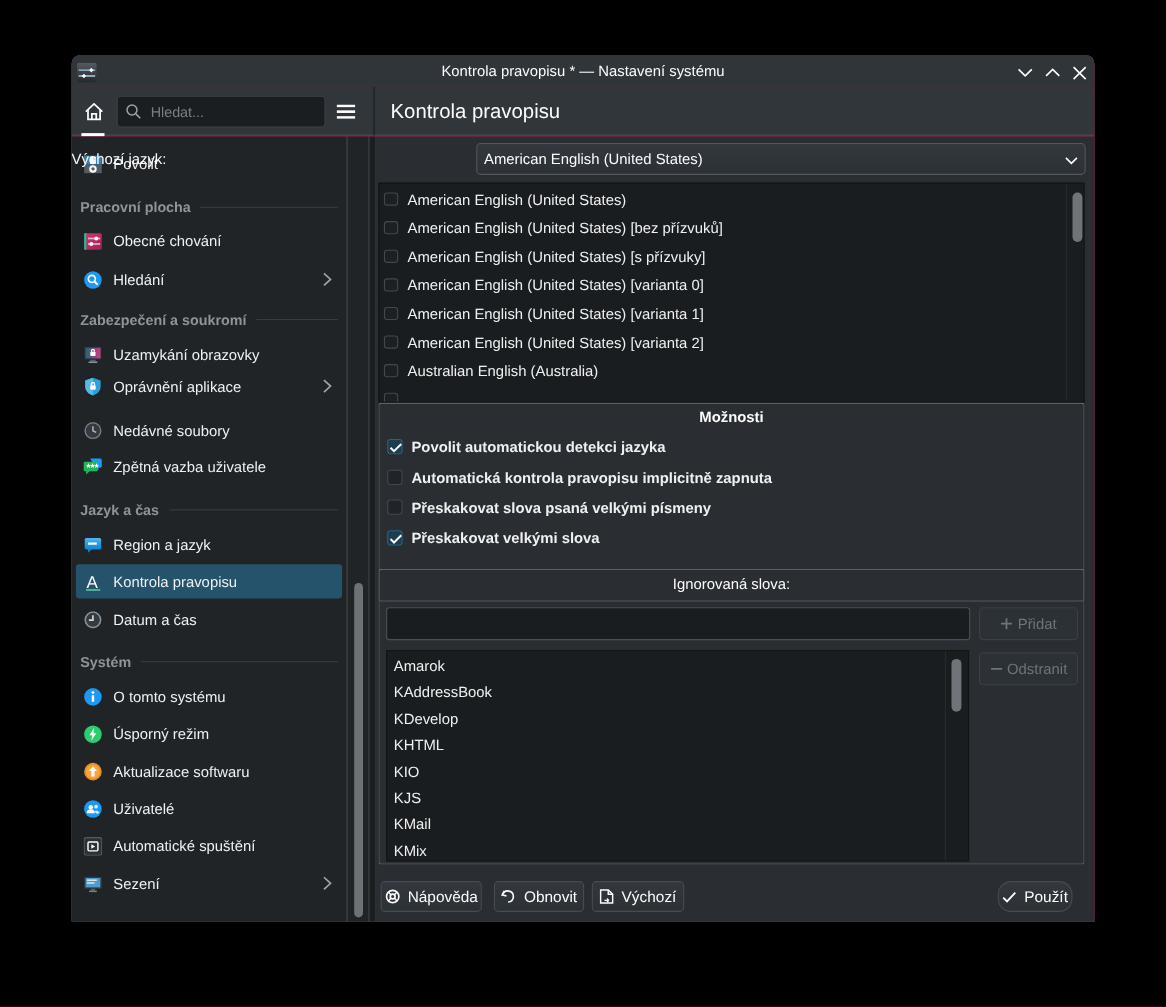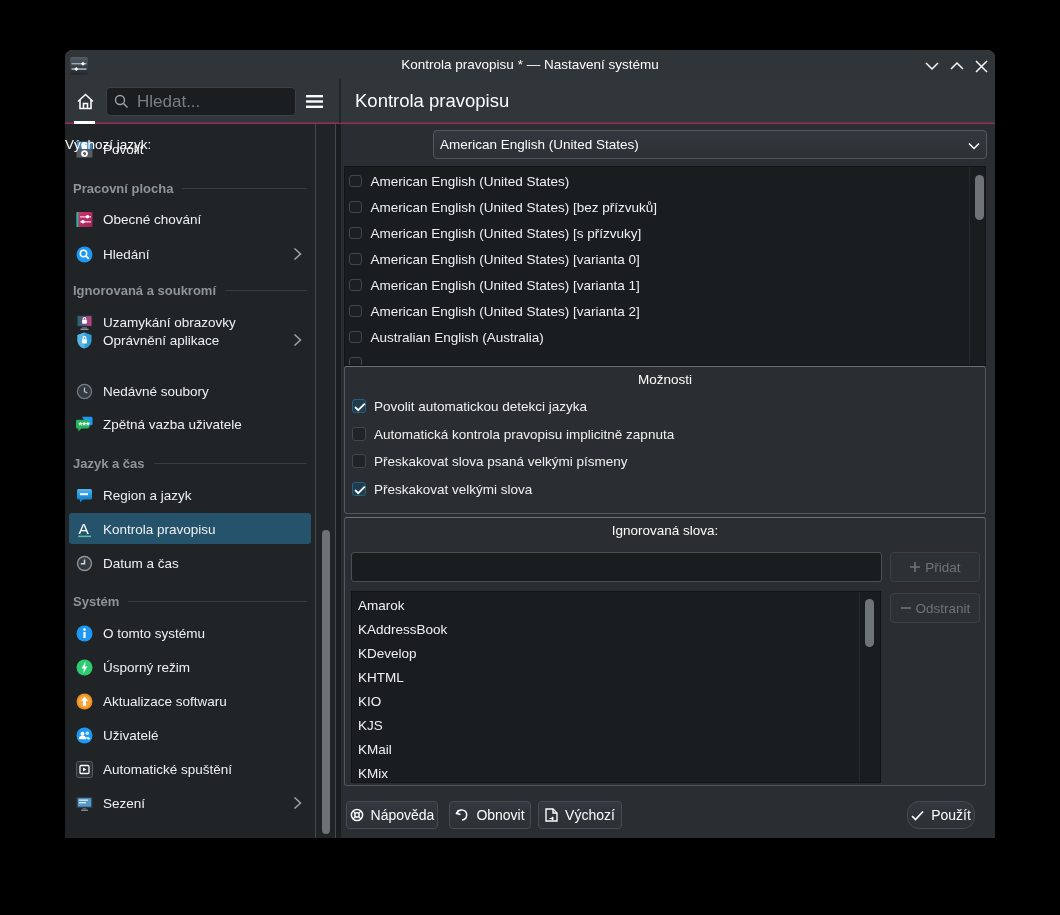--- a/index.html
+++ b/index.html
@@ -11,21 +11,21 @@
 .abs { position:absolute; }
 
 #titlebar { position:absolute; left:0; top:0; width:930px; height:29px; background:#30353a; }
 #titletext { position:absolute; left:0; top:0; width:930px; height:29px; line-height:29px;
   text-align:center; color:#fcfcfc; font-size:13.5px; }
 
 #toolbar { position:absolute; left:0; top:29px; width:930px; height:44px; background:#31363b;
   border-bottom:1px solid #3f4449; }
 #tb-divider { position:absolute; left:274px; top:29px; width:2px; height:44px; background:#24272a; }
 #searchbox { position:absolute; left:41px; top:37px; width:190px; height:29px; background:#1b1e20;
-  border:1px solid #3c4147; border-radius:4px; color:#797f84; font-size:17px; line-height:27px; }
+  border:1px solid #3c4147; border-radius:4px; color:#797f84; font-size:13px; line-height:27px; }
 #searchbox span.txt { margin-left:30px; }
 #hdrtitle { position:absolute; left:290px; top:29px; height:44px; line-height:44px;
   color:#fcfcfc; font-size:18.5px; }
 #homeunderline { position:absolute; left:9px; top:71px; width:21px; height:3px; background:#fcfcfc; }
 
 #sidebar { position:absolute; left:0; top:74px; width:271px; height:714px; background:#212427; }
 #sidebar .gutterline { position:absolute; left:249.5px; top:0; width:1px; height:714px; background:#45494d; }
 #sidebar .gutterline2 { position:absolute; left:270px; top:0; width:1px; height:714px; background:#45494d; }
 #side-divider { position:absolute; left:271px; top:74px; width:5px; height:714px; background:#1b1e20; }
 .item { position:absolute; left:0; width:250px; height:28px; display:flex; align-items:center; }
@@ -49,21 +49,21 @@
 #langlist { position:absolute; left:279px; top:116px; width:642px; height:200px; background:#1a1d1f;
   border:1px solid #121416; overflow:hidden; }
 .lrow { position:absolute; left:0; width:600px; height:26px; display:flex; align-items:center; }
 .lrow .cb { width:12.5px; height:12.5px; border:1px solid #43484e; border-radius:3px; background:#1d2023; margin-left:4px; flex:none; }
 .lrow .t { margin-left:9px; color:#eff0f1; font-size:13.5px; white-space:nowrap; }
 #langsep { position:absolute; left:624px; top:0; width:1px; height:200px; background:#26292d; }
 #langthumb { position:absolute; left:630px; top:8px; width:9px; height:45px; background:#6f7478; border-radius:4.5px; }
 
 .group { position:absolute; left:279px; width:642px; border:1px solid #53585d; border-top-color:#6d7277; border-radius:3px; }
 .group .title { position:absolute; left:0; top:5px; width:100%; text-align:center; color:#fcfcfc; font-size:13.5px; }
-#grp1 { top:316px; height:148px; }
+#grp1 { top:316px; height:181px;font-weight:bold; }
 #grp2 { top:467px; height:269px; }
 .crow { position:absolute; left:7px; height:20px; display:flex; align-items:flex-start; }
 .crow .cb { width:14px; height:14px; border:1px solid #43484e; border-radius:3px; background:#202327; flex:none; position:relative; }
 .crow .cb.on { background:#1d3c4e; border-color:#2c607f; }
 .crow .cb svg { position:absolute; left:1px; top:2px; }
 .crow .t { margin-left:8px; color:#eff0f1; font-size:13.5px; }
 
 #wordinput { position:absolute; left:6px; top:34px; width:531px; height:30px; background:#1a1d1f;
   border:1px solid #4a4f54; border-radius:3px; }
 .sbtn { position:absolute; left:545px; width:90px; height:30px; background:#2c3136;
@@ -168,42 +168,42 @@
               <circle cx="8.5" cy="8.5" r="8" fill="#1d99f3"></circle>
               <circle cx="7.5" cy="7.5" r="3.2" fill="none" stroke="#fcfcfc" stroke-width="1.5"></circle>
               <path d="M9.8,9.8 L12.8,12.8" stroke="#fcfcfc" stroke-width="1.8"></path>
             </svg></span>
           <span class="lbl">Hledání</span>
           <svg class="chev" width="9" height="14" fill="none" stroke="#9ea5aa" stroke-width="1.5">
             <path d="M1.5,1.5 L7.5,7 L1.5,12.5"></path>
           </svg>
         </div>
         <div class="sect" style="top:156px">
-          <span class="t">Ignorovaná a soukromí</span>
+          <span class="t">Zabezpečení a soukromí</span>
           <span class="ln"></span>
         </div>
         <div class="item" style="top:184px">
           <span class="ic"><svg width="17" height="17">
               <defs>
                 <linearGradient id="zg" x1="0" y1="0" x2="1" y2="0">
                   <stop offset="0" stop-color="#1e6b6e"></stop>
                   <stop offset="0.5" stop-color="#7a4a7e"></stop>
                   <stop offset="1" stop-color="#c2447d"></stop>
                 </linearGradient>
               </defs>
               <rect x="0.5" y="1" width="16" height="12" rx="1" fill="#232e38"></rect>
               <rect x="1.6" y="2.1" width="13.8" height="9.8" fill="url(#zg)"></rect>
               <rect x="6" y="13" width="5" height="1.6" fill="#566067"></rect>
               <rect x="4.5" y="14.6" width="8" height="1.4" fill="#8b949b"></rect>
               <rect x="6.1" y="5.8" width="4.8" height="3.9" rx="0.7" fill="#fcfcfc"></rect>
               <path d="M7.2,5.8 v-0.9 a1.3,1.3 0 0 1 2.6,0 v0.9" stroke="#fcfcfc" stroke-width="1.2" fill="none"></path>
             </svg></span>
           <span class="lbl">Uzamykání obrazovky</span>
         </div>
-        <div class="item" style="top:202px">
+        <div class="item" style="top:213px">
           <span class="ic"><svg width="17" height="17">
               <path d="M8.5,0.5 L15.5,3 V8 C15.5,12.5 12.5,15.5 8.5,16.5 C4.5,15.5 1.5,12.5 1.5,8 V3 Z" fill="#2e9fd8"></path>
               <path d="M8.5,0.5 L1.5,3 V8 C1.5,12.5 4.5,15.5 8.5,16.5 Z" fill="#57b8e8"></path>
               <rect x="6" y="7.2" width="5" height="4.2" rx="0.7" fill="#fcfcfc"></rect>
               <path d="M7.1,7.2 v-1.1 a1.4,1.4 0 0 1 2.8,0 v1.1" stroke="#fcfcfc" stroke-width="1.2" fill="none"></path>
             </svg></span>
           <span class="lbl">Oprávnění aplikace</span>
           <svg class="chev" width="9" height="14" fill="none" stroke="#9ea5aa" stroke-width="1.5">
             <path d="M1.5,1.5 L7.5,7 L1.5,12.5"></path>
           </svg>

